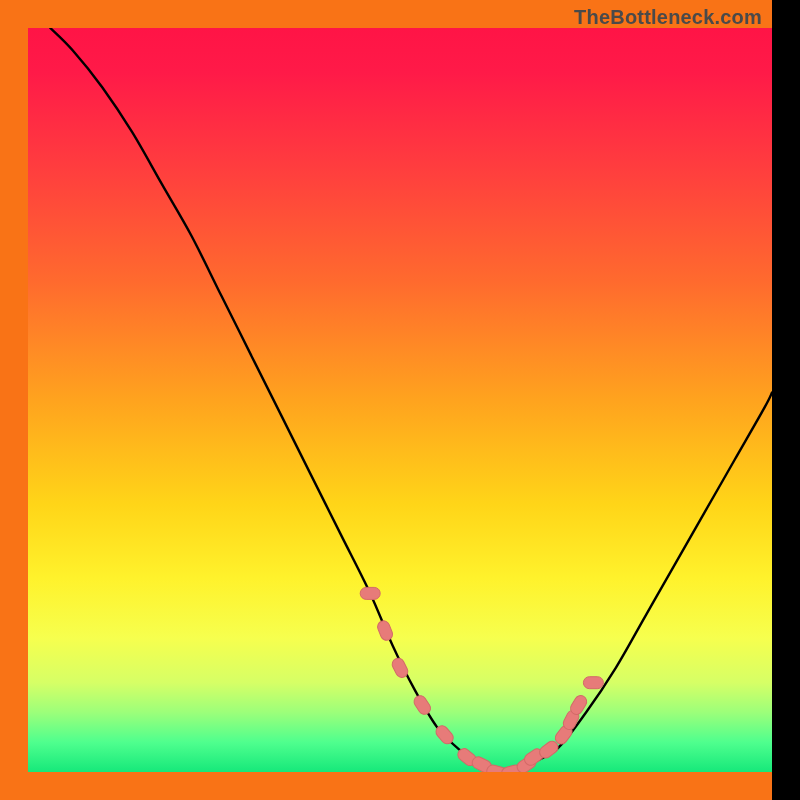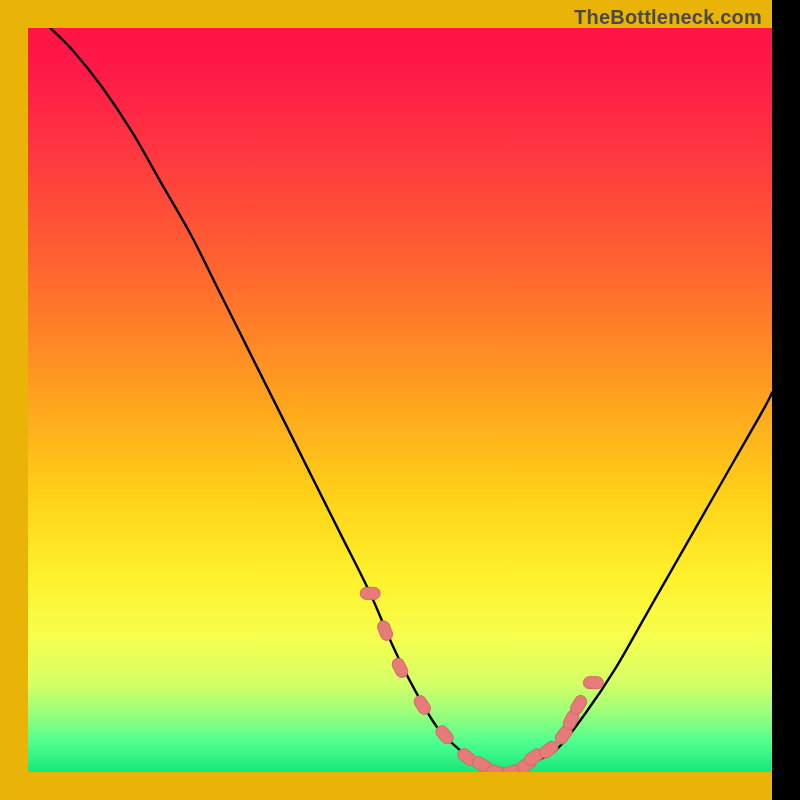--- a/index.html
+++ b/index.html
@@ -8,21 +8,21 @@
     width: 800px;
     height: 800px;
     background: #000;
     overflow: hidden;
     font-family: Arial, Helvetica, sans-serif;
   }
   .stage {
     position: relative;
     width: 772px;
     height: 800px;
-    background: #eab308;
+    background: #f97316;
   }
   .watermark {
     position: absolute;
     top: 6px;
     right: 10px;
     color: #4a4a4a;
     font-size: 20px;
     font-weight: 600;
     letter-spacing: 0.2px;
     z-index: 5;

